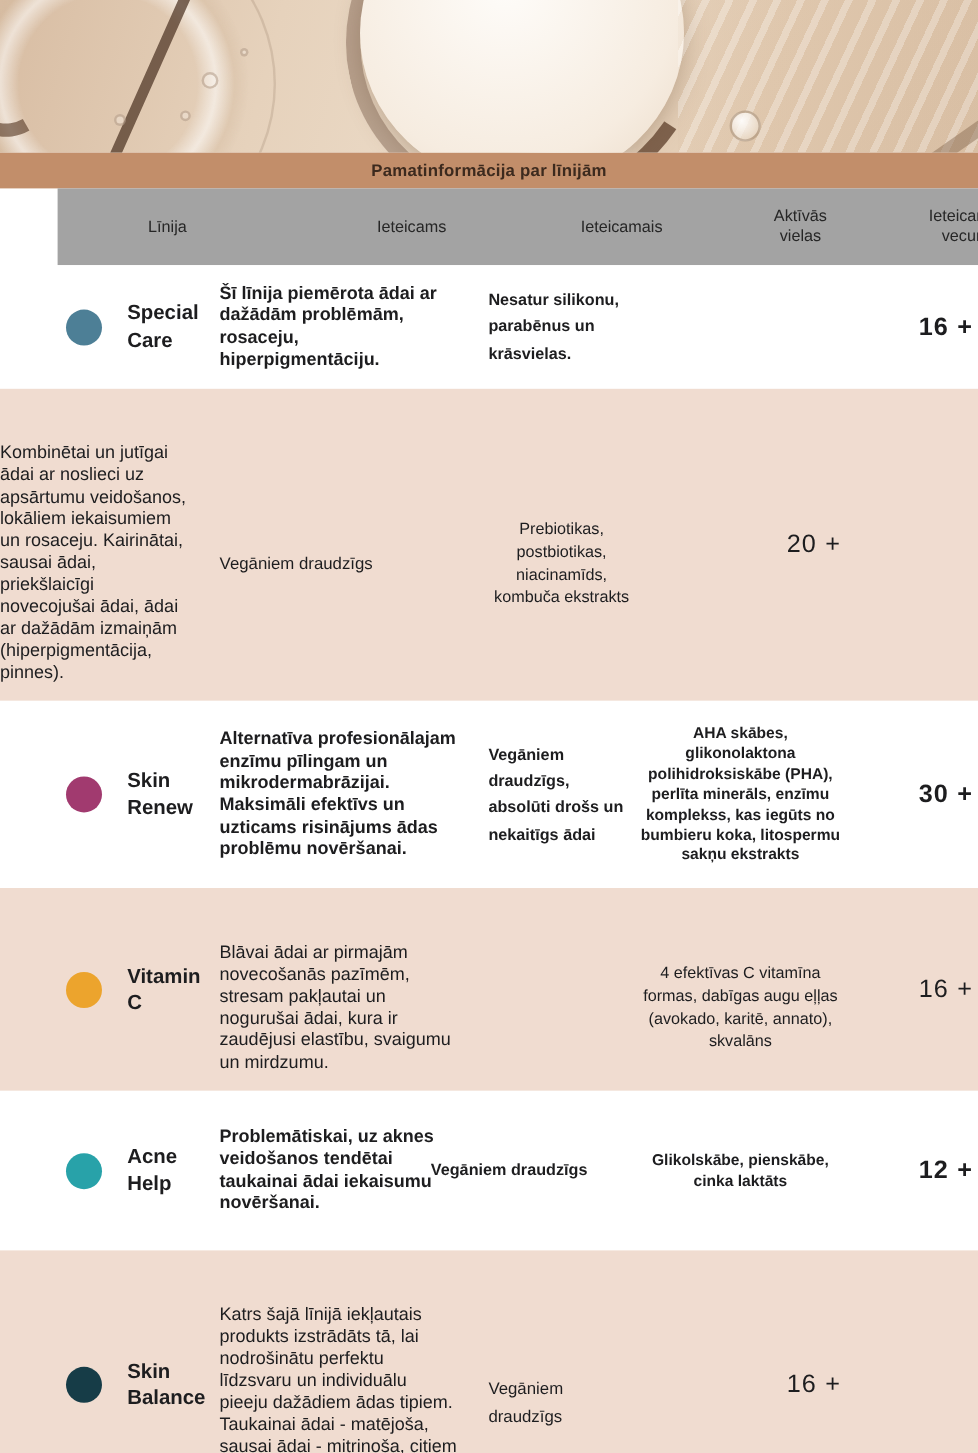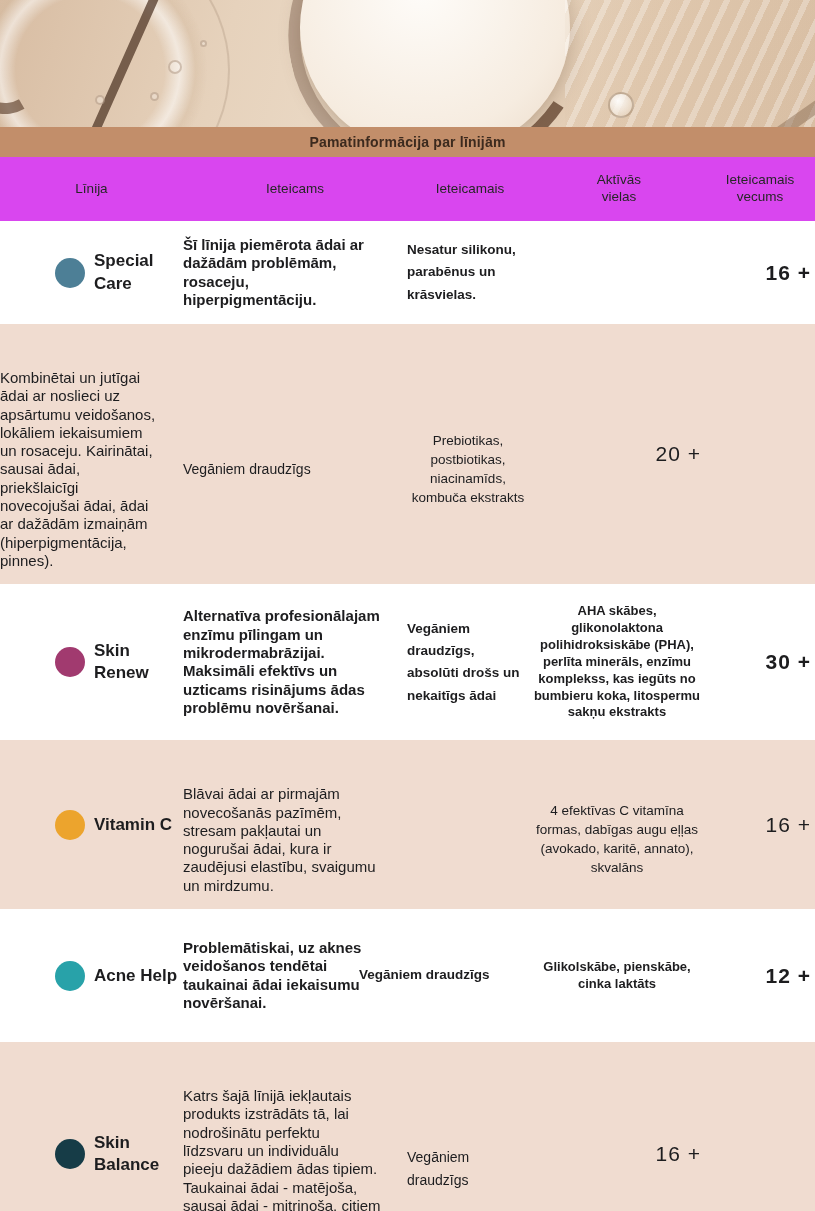--- a/index.html
+++ b/index.html
@@ -51,21 +51,21 @@
 
   .row-1 { min-height:103px; }
   .row-2 { min-height:187px; }
   .row-3 { min-height:156px; }
   .row-4 { min-height:147px; }
   .row-5 { min-height:133px; }
   .row-6 { min-height:188px; }
 
   .c-line { display:flex; align-items:center; gap:9px; padding:14px 4px 14px 55px; }
   .dot { width:30px; height:30px; border-radius:50%; flex-shrink:0; }
-  .line-name { font-size:17px; font-weight:700; line-height:1.3; }
+  .line-name { font-size:17px; font-weight:700; line-height:1.3;margin-left:12px; }
 
   .c-iet { font-size:15px; line-height:1.22; padding:14px 26px 14px 0; }
   .c-rak { font-size:14px; line-height:1.7; padding:14px 6px 14px 0; }
   .c-akt { font-size:13.5px; line-height:1.4; padding:14px 4px 14px 0;text-align:center; }
   .c-vec { font-size:21px; text-align:right; padding:14px 4px; letter-spacing:1px; }
 
   .w-bold .c-iet, .w-bold .c-rak, .w-bold .c-akt, .w-bold .c-vec { font-weight:700; }
   .w-bold .c-rak { line-height:1.65; font-size:13.5px; }
   .w-bold .c-akt { line-height:1.3; font-size:13px; }
   .w-normal .c-iet, .w-normal .c-rak, .w-normal .c-akt { font-weight:400;margin-top:31px; }
@@ -95,21 +95,21 @@
     <div class="cream-circle"></div>
     <div class="stripes"></div>
     <div class="stripe-shadow"></div>
     <div class="droplet"></div>
   </div>
 
   <div class="banner" style="background-color: rgb(194, 142, 106);">
     <span class="banner-title">Pamatinformācija par līnijām</span>
   </div>
 
-  <div class="grid-row thead" style="background-color: #d946ef;">
+  <div class="grid-row thead" style="background-color: #a3a3a3; margin-left: 48px;">
     <div class="th">Līnija</div>
     <div class="th">Ieteicams</div>
     <div class="th">Ieteicamais</div>
     <div class="th" style="white-space:pre-line">Aktīvās
 vielas</div>
     <div class="th" style="white-space:pre-line">Ieteicamais
 vecums</div>
   </div>
 
   <div class="grid-row row-1 w-bold" style="background-color: rgb(255, 255, 255);">

